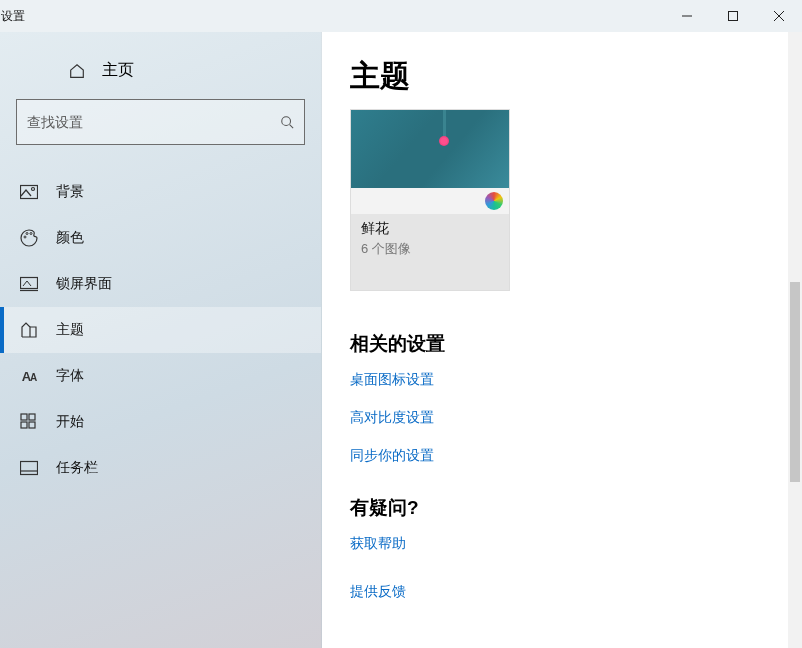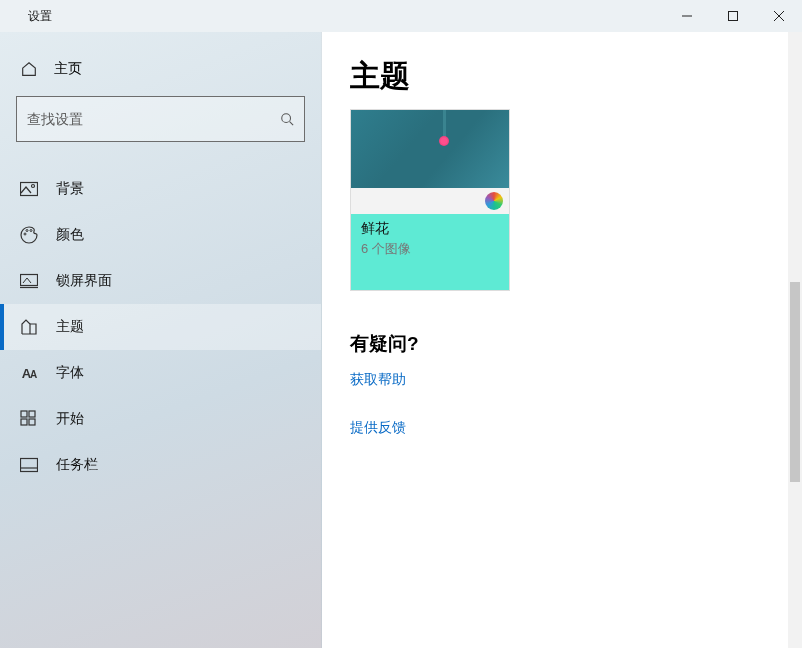--- a/index.html
+++ b/index.html
@@ -1,28 +1,28 @@
 <!DOCTYPE html>
 <html><head>
 <meta charset="utf-8">
 <style>
   * { box-sizing: border-box; margin: 0; padding: 0; }
   html, body { width: 802px; height: 648px; overflow: hidden; font-family: "Segoe UI", "Microsoft YaHei", sans-serif; }
   body { display: flex; flex-direction: column; background: #fff; }
 
   .titlebar { height: 32px; display: flex; align-items: center; justify-content: space-between; background: rgba(228,235,240,.7); }
-  .titlebar .title { font-size: 12px; padding-left: 28px; color: #111; }
+  .titlebar .title { font-size: 12px; padding-left: 1px; color: #111; }
   .win-controls { display: flex; }
   .win-btn { width: 46px; height: 32px; display: flex; align-items: center; justify-content: center; }
   .win-btn svg { width: 10px; height: 10px; stroke: #222; stroke-width: 1; fill: none; }
 
   .body { flex: 1; display: flex; min-height: 0; }
 
   .sidebar { width: 322px; background: linear-gradient(160deg, #e3ecf1 0%, #cedbe4 60%, #d2d0d6 100%); padding-top: 20px; position: relative; border-right: 1px solid rgba(0,0,0,.04); }
-  .home-row { display: flex; align-items: center; gap: 16px; padding: 8px 20px 18px 20px; font-size: 14px; }
+  .home-row { display: flex; align-items: center; gap: 16px; padding: 8px 20px 18px 20px; font-size: 16px; margin-left: 48px; }
   .home-row .icon { width: 18px; height: 18px; display: flex; align-items: center; justify-content: center; }
   .home-row .icon svg { stroke: #333; fill: none; }
 
   .search-wrap { margin: 0 16px 24px 16px; }
   .search { position: relative; border: 1px solid #6d6d6d; background: rgba(255,255,255,.35); height: 46px; display: flex; align-items: center; }
   .search input { flex: 1; border: none; background: transparent; outline: none; font-size: 14px; padding: 0 10px; color: #444; }
   .search input::placeholder { color: #5a5a5a; }
   .search .sicon { width: 34px; display: flex; align-items: center; justify-content: center; }
   .search .sicon svg { stroke: #555; fill: none; }
 
@@ -32,21 +32,21 @@
   .nav-item { display: flex; align-items: center; gap: 18px; height: 46px; padding: 0 20px; font-size: 14px; color: #111; position: relative; }
   .nav-item .nicon { width: 18px; height: 18px; display: flex; align-items: center; justify-content: center; }
   .nav-item .nicon svg, .nav-item .nicon span { stroke: #333; fill: none; }
   .nav-item.active { background: rgba(255,255,255,.35); }
   .nav-item.active::before { content: ""; position: absolute; left: 0; top: 0; bottom: 0; width: 4px; background: #0a6bc6; }
   .aa-glyph { font-size: 13px; font-weight: 600; color: #333; letter-spacing: -1px; }
 
   .content { flex: 1; padding: 24px 28px 24px 28px; overflow: hidden; position: relative; }
   .content h1 { font-size: 30px; font-weight: 600; margin-bottom: 12px; }
 
-  .theme-card { width: 160px; background: #5eead4; border: 1px solid #ddd; margin-bottom: 40px; }
+  .theme-card { width: 160px; background: #e5e5e5; border: 1px solid #ddd; margin-bottom: 40px; }
   .theme-card .thumb { height: 78px; background: linear-gradient(130deg,#2f7e8e 0%, #2a6f7d 40%, #2a6f7d 60%, #3a8b9b 100%); position: relative; overflow: hidden; }
   .thumb .flower { position: absolute; top: 0; left: 58%; width: 3px; height: 30px; background: #3a8490; }
   .thumb .flower::after { content:""; position:absolute; bottom:-6px; left:-4px; width:10px; height:10px; border-radius:50%; background: radial-gradient(circle,#ff4f8d 40%, #d7336e 100%); }
   .theme-card .badge-row { height: 26px; background: #f3f3f3; display: flex; justify-content: flex-end; align-items: center; padding-right: 6px; }
   .color-wheel { width: 18px; height: 18px; border-radius: 50%; background: conic-gradient(#e74c3c,#f1c40f,#2ecc71,#1abc9c,#3498db,#9b59b6,#e74c3c); }
   .theme-card .meta { padding: 6px 10px 32px 10px; }
   .theme-card .tname { font-size: 14px; color: #111; }
   .theme-card .tcount { font-size: 13px; color: #777; margin-top: 2px; }
 
   .subhead { font-size: 19px; font-weight: 600; margin-bottom: 14px; }
@@ -184,20 +184,26 @@
         </div>
       <div class="badge-row">
         <div class="color-wheel"></div>
       </div>
       <div class="meta">
         <div class="tname">鲜花</div>
         <div class="tcount">6 个图像</div>
       </div>
     </div>
 
+    <div class="group">
+      <div class="subhead">相关的设置</div>
+      <a class="link">桌面图标设置</a>
+      <a class="link">高对比度设置</a>
+      <a class="link">同步你的设置</a>
+    </div>
 
     <div class="group">
       <div class="subhead">有疑问?</div>
       <a class="link">获取帮助</a>
     </div>
 
     <div class="group">
       <a class="link">提供反馈</a>
     </div>
 

